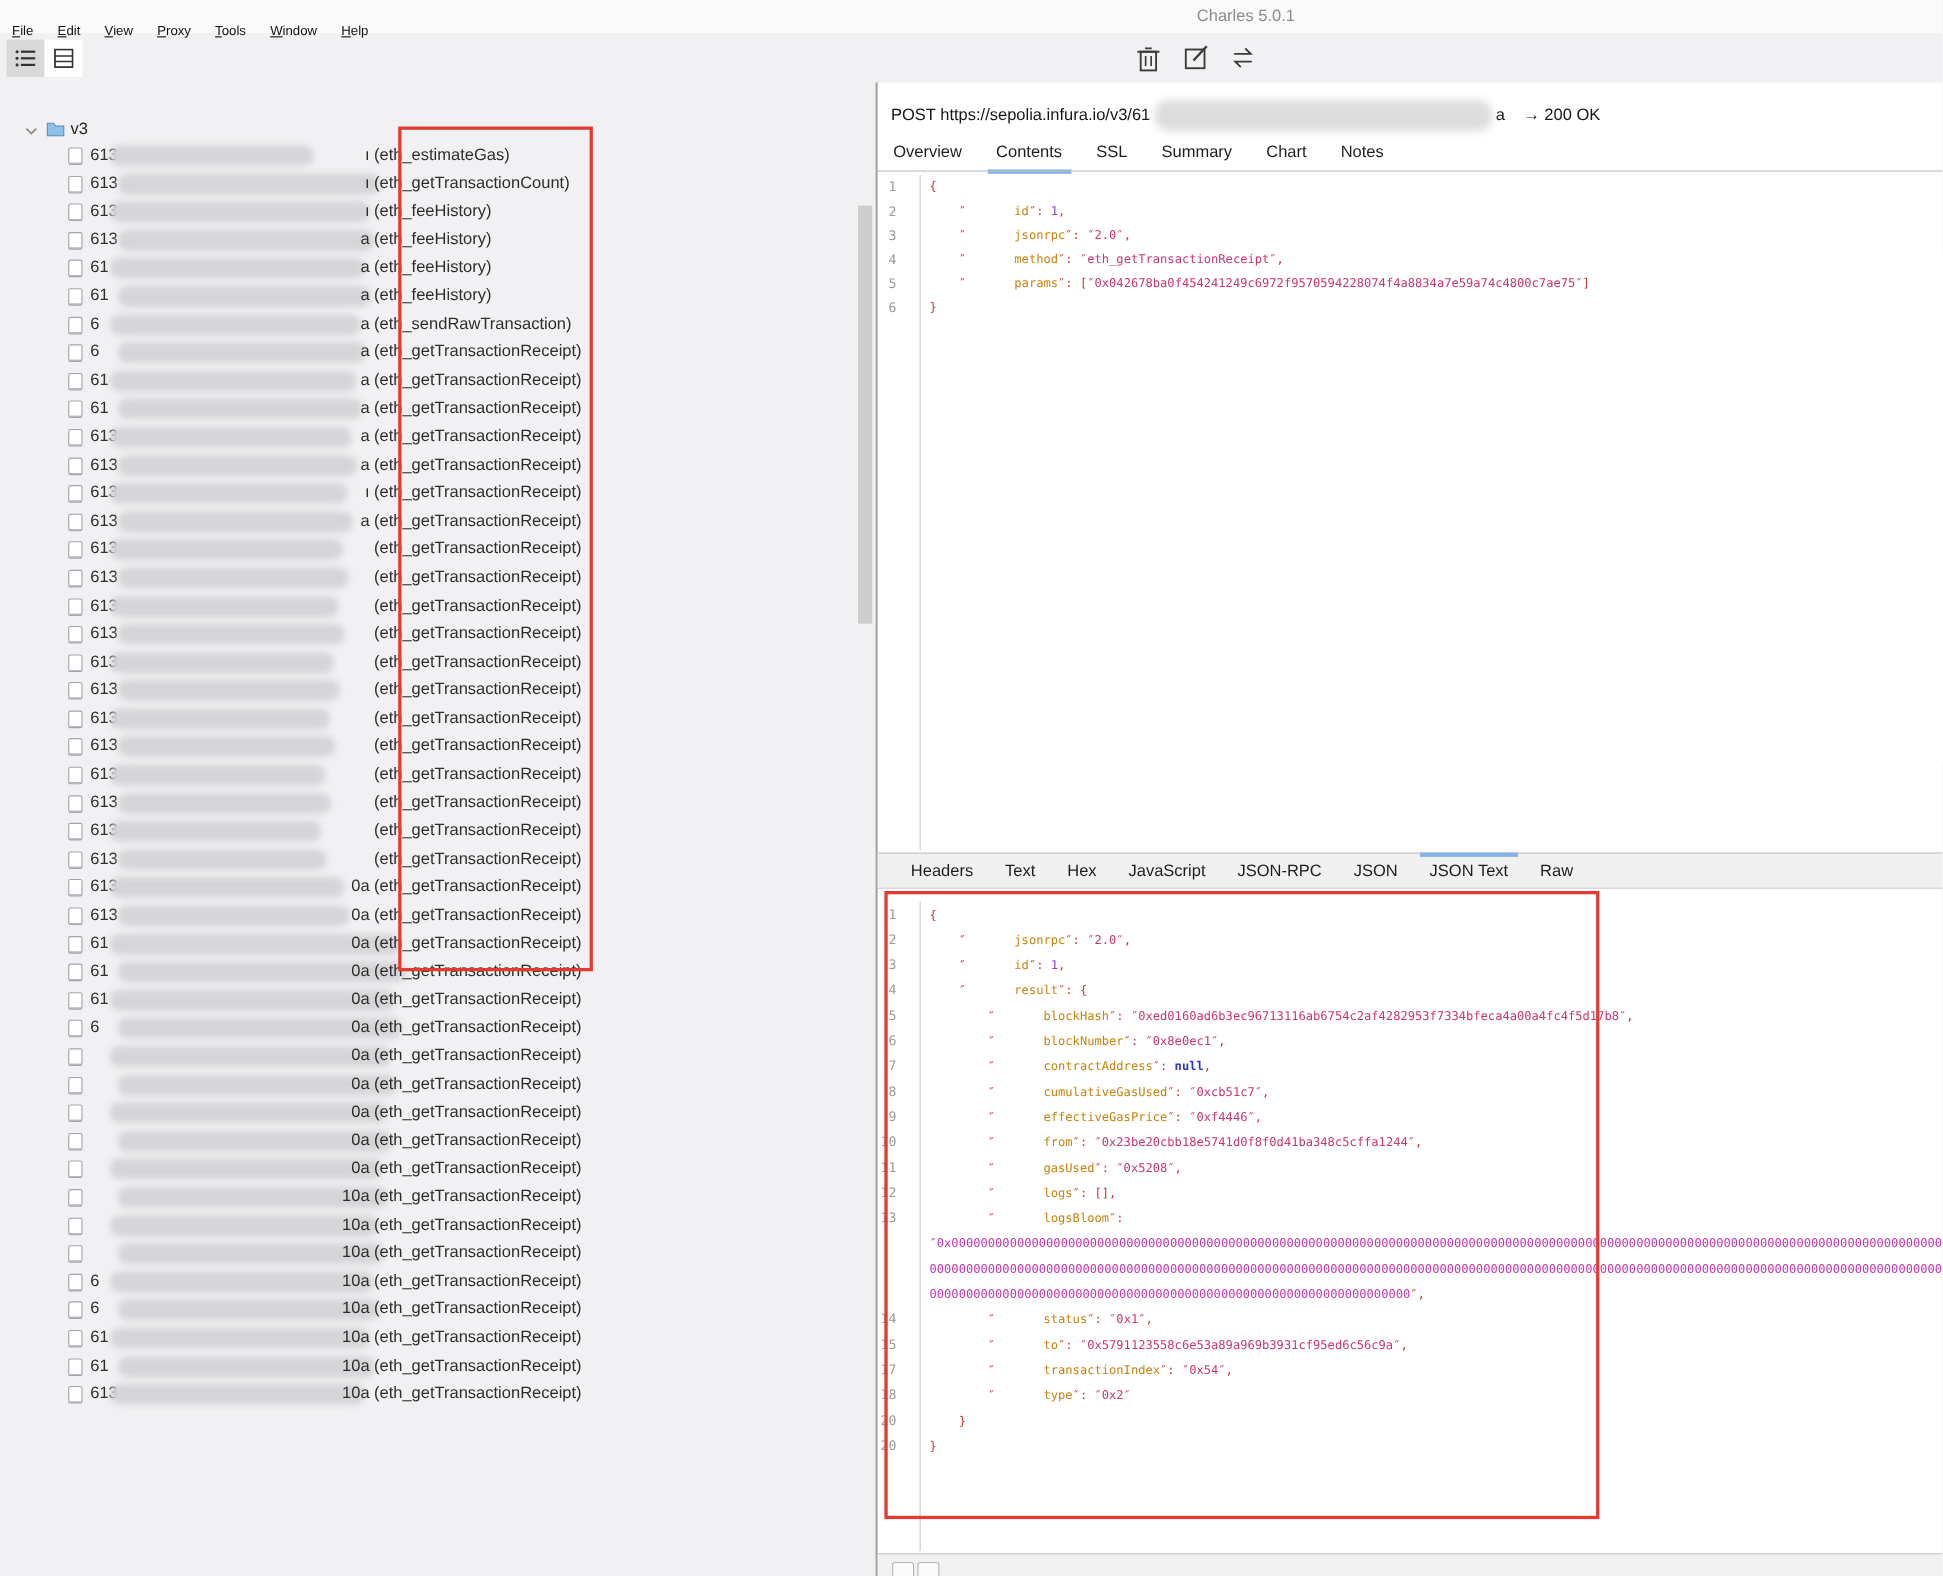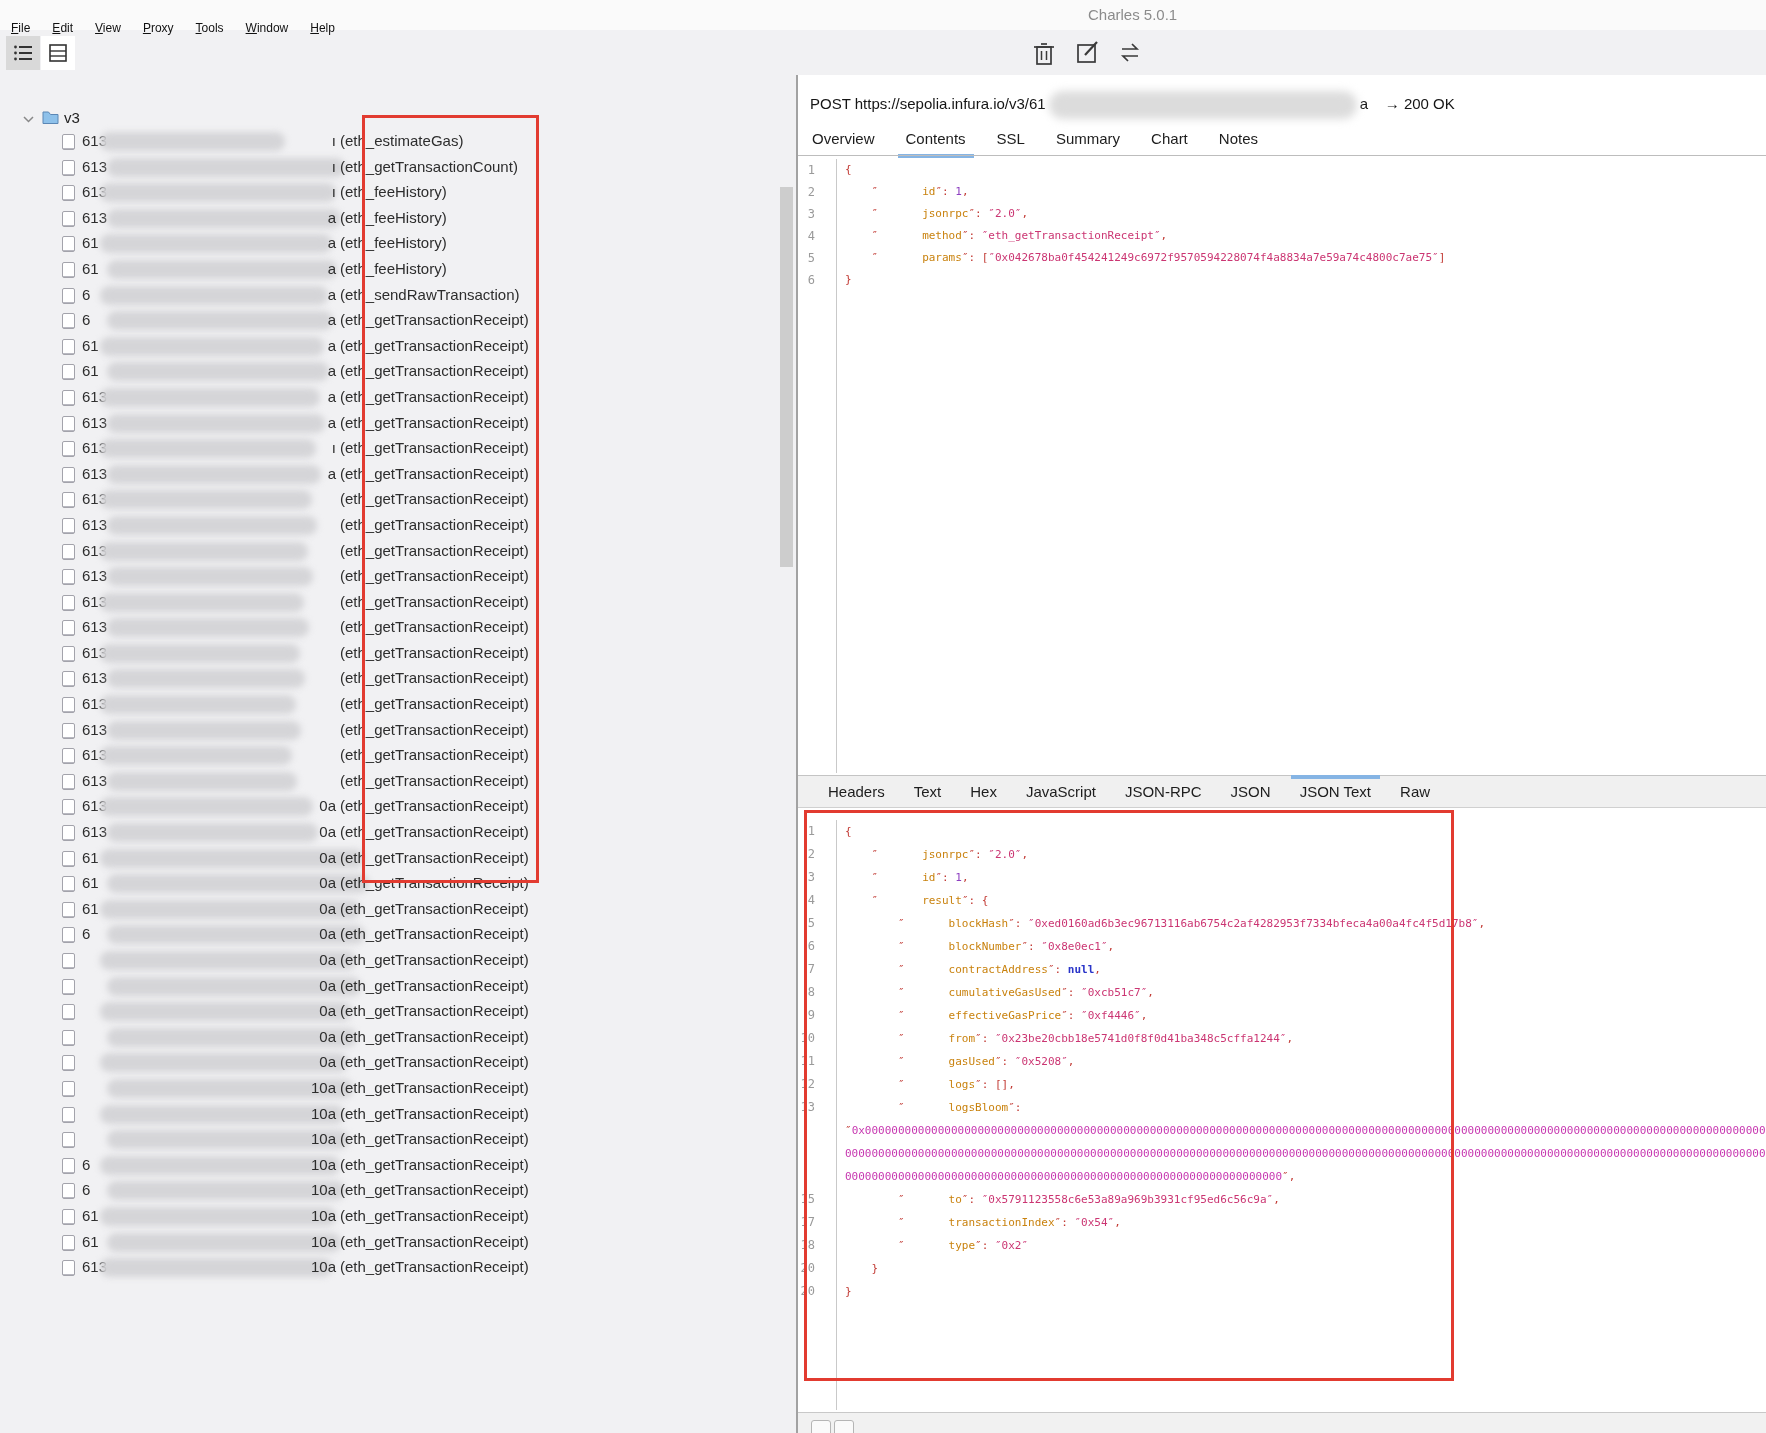--- a/index.html
+++ b/index.html
@@ -490,20 +490,21 @@
       <div class="cl"><span class="ln">7</span><span class="code"><span class="">        </span><span class="tk-c">″</span><span class="tk-k">contractAddress</span><span class="tk-c">″</span><span class="tk-c">: </span><span class="tk-u">null</span><span class="tk-c">,</span></span></div>
       <div class="cl"><span class="ln">8</span><span class="code"><span class="">        </span><span class="tk-c">″</span><span class="tk-k">cumulativeGasUsed</span><span class="tk-c">″</span><span class="tk-c">: </span><span class="tk-s">″0xcb51c7″</span><span class="tk-c">,</span></span></div>
       <div class="cl"><span class="ln">9</span><span class="code"><span class="">        </span><span class="tk-c">″</span><span class="tk-k">effectiveGasPrice</span><span class="tk-c">″</span><span class="tk-c">: </span><span class="tk-s">″0xf4446″</span><span class="tk-c">,</span></span></div>
       <div class="cl"><span class="ln">10</span><span class="code"><span class="">        </span><span class="tk-c">″</span><span class="tk-k">from</span><span class="tk-c">″</span><span class="tk-c">: </span><span class="tk-s">″0x23be20cbb18e5741d0f8f0d41ba348c5cffa1244″</span><span class="tk-c">,</span></span></div>
       <div class="cl"><span class="ln">11</span><span class="code"><span class="">        </span><span class="tk-c">″</span><span class="tk-k">gasUsed</span><span class="tk-c">″</span><span class="tk-c">: </span><span class="tk-s">″0x5208″</span><span class="tk-c">,</span></span></div>
       <div class="cl"><span class="ln">12</span><span class="code"><span class="">        </span><span class="tk-c">″</span><span class="tk-k">logs</span><span class="tk-c">″</span><span class="tk-c">: [],</span></span></div>
       <div class="cl"><span class="ln">13</span><span class="code"><span class="">        </span><span class="tk-c">″</span><span class="tk-k">logsBloom</span><span class="tk-c">″</span><span class="tk-c">:</span></span></div>
       <div class="cl"><span class="ln"></span><span class="code"><span class="tk-c">″</span><span class="tk-b">0x000000000000000000000000000000000000000000000000000000000000000000000000000000000000000000000000000000000000000000000000000000000000000000000000000000000000000000000000000000000000000000000000000000000000000000000000000000</span></span></div>
       <div class="cl"><span class="ln"></span><span class="code"><span class="tk-b">00000000000000000000000000000000000000000000000000000000000000000000000000000000000000000000000000000000000000000000000000000000000000000000000000000000000000000000000000000000000000000000000000000000000000000000000000000000</span></span></div>
       <div class="cl"><span class="ln"></span><span class="code"><span class="tk-b">000000000000000000000000000000000000000000000000000000000000000000</span><span class="tk-c">″,</span></span></div>
+      <div class="cl"><span class="ln">14</span><span class="code"><span class="">        </span><span class="tk-c">″</span><span class="tk-k">status</span><span class="tk-c">″</span><span class="tk-c">: </span><span class="tk-s">″0x1″</span><span class="tk-c">,</span></span></div>
       <div class="cl"><span class="ln">15</span><span class="code"><span class="">        </span><span class="tk-c">″</span><span class="tk-k">to</span><span class="tk-c">″</span><span class="tk-c">: </span><span class="tk-s">″0x5791123558c6e53a89a969b3931cf95ed6c56c9a″</span><span class="tk-c">,</span></span></div>
       <div class="cl"><span class="ln">17</span><span class="code"><span class="">        </span><span class="tk-c">″</span><span class="tk-k">transactionIndex</span><span class="tk-c">″</span><span class="tk-c">: </span><span class="tk-s">″0x54″</span><span class="tk-c">,</span></span></div>
       <div class="cl"><span class="ln">18</span><span class="code"><span class="">        </span><span class="tk-c">″</span><span class="tk-k">type</span><span class="tk-c">″</span><span class="tk-c">: </span><span class="tk-s">″0x2″</span></span></div>
       <div class="cl"><span class="ln">20</span><span class="code"><span class="">    </span><span class="tk-c">}</span></span></div>
       <div class="cl"><span class="ln">20</span><span class="code"><span class="tk-c">}</span></span></div>
     </div>
 
   <div class="bottom-bar">
     <div class="mini-btn" style="left:13px;"></div>
     <div class="mini-btn" style="left:36px;"></div>

